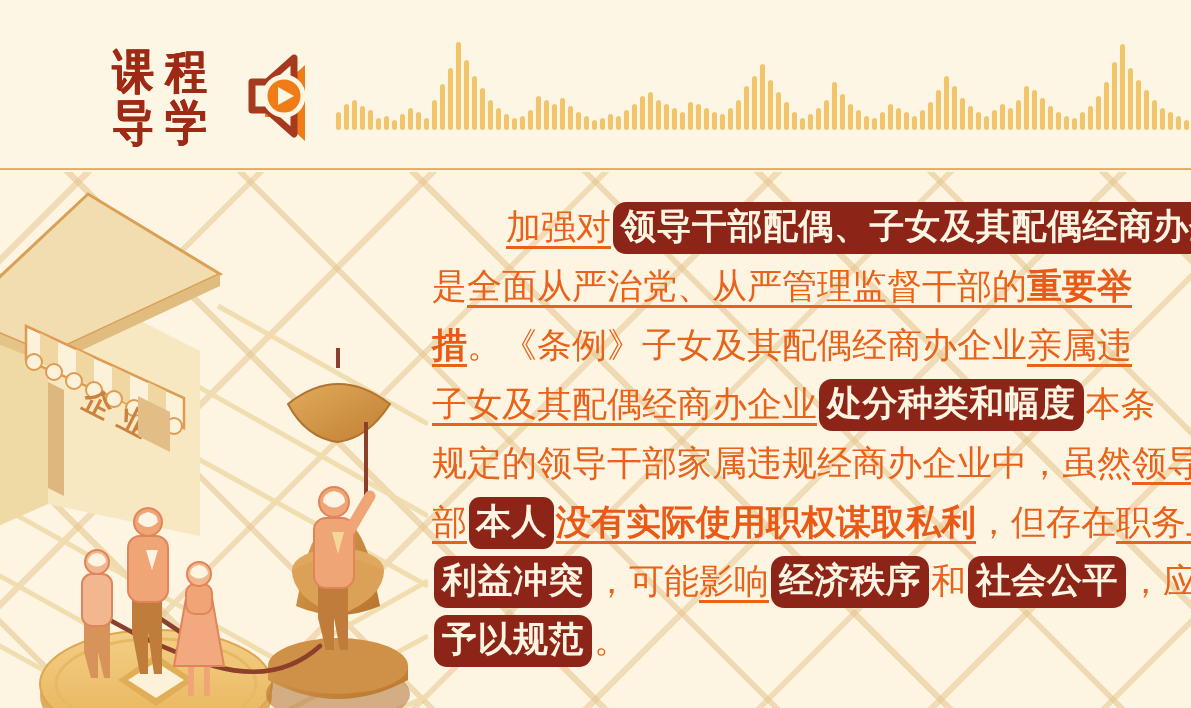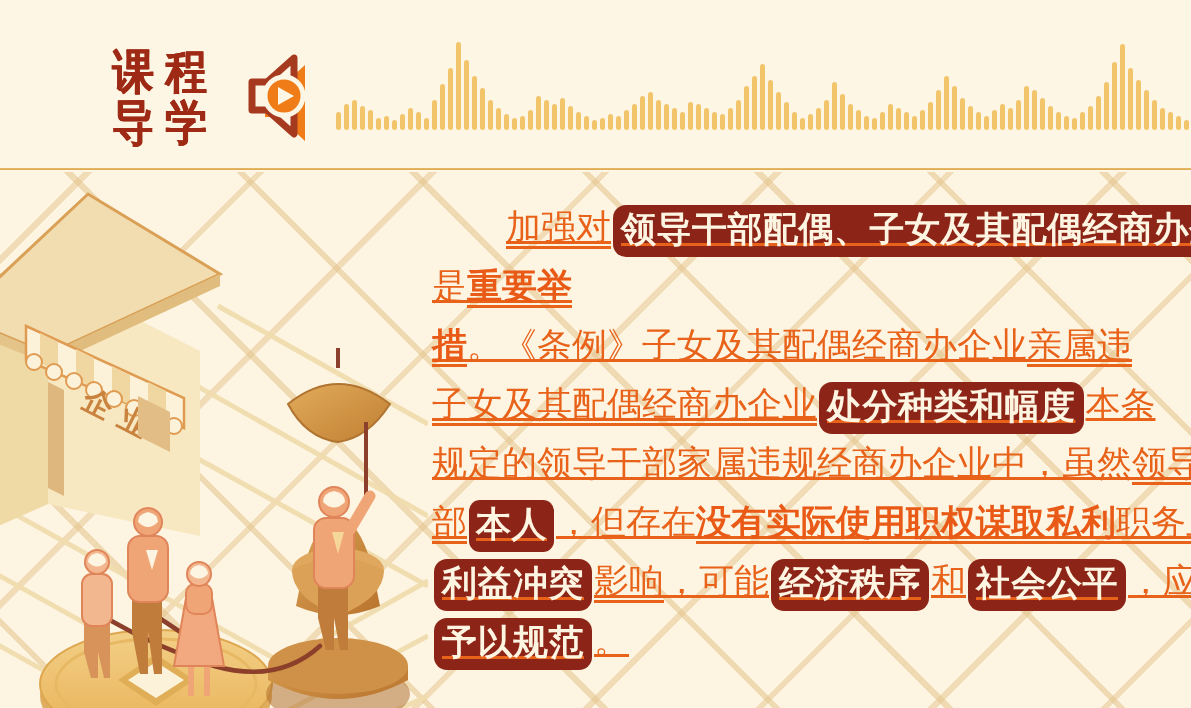--- a/index.html
+++ b/index.html
@@ -132,22 +132,21 @@
     font-family: "Liberation Serif", "DejaVu Serif", serif;
     font-size: 35px;
     line-height: 59px;
     text-align: justify;
     text-align-last: left;
   }
   .pline {
     white-space: nowrap;
     height: 59px;
     display: flex;
-    align-items: flex-end;
-    text-decoration: underline;
+    align-items: center;
   }
   .pline.ind { padding-left: 74px; }
 
   .t { white-space: pre; }
 
   .u {
     text-decoration: underline;
     text-decoration-thickness: 2.5px;
     text-underline-offset: 7px;
     text-decoration-color: #e8621a;
@@ -435,47 +434,48 @@
       </svg>
     </div>
 
     <div id="paragraph">
         <div class="pline ind">
           <span class="t u">加强对</span>
           <span class="hl">领导干部配偶、子女及其配偶经商办企业</span>
         </div>
         <div class="pline">
           <span class="t">是</span>
+          <span class="t u">全面从严治党、从严管理监督干部的</span>
           <span class="t u b">重要举</span>
         </div>
         <div class="pline">
           <span class="t u b">措</span>
           <span class="t">。《条例》子女及其配偶经商办企业</span>
           <span class="t u">亲属违</span>
         </div>
         <div class="pline">
           <span class="t u">子女及其配偶经商办企业</span>
           <span class="hl">处分种类和幅度</span>
           <span class="t">本条</span>
         </div>
         <div class="pline">
           <span class="t">规定的领导干部家属违规经商办企业中，虽然</span>
           <span class="t u">领导干</span>
         </div>
         <div class="pline">
           <span class="t u">部</span>
           <span class="hl tight">本人</span>
+          <span class="t u b">没有实际使用职权谋取私利</span>
           <span class="t">，但存在</span>
-          <span class="t u b">没有实际使用职权谋取私利</span>
           <span class="t u">职务上的</span>
         </div>
         <div class="pline">
           <span class="hl">利益冲突</span>
+          <span class="t">，可能</span>
           <span class="t u">影响</span>
-          <span class="t">，可能</span>
           <span class="hl">经济秩序</span>
           <span class="t">和</span>
           <span class="hl">社会公平</span>
           <span class="t">，应当</span>
         </div>
         <div class="pline">
           <span class="hl">予以规范</span>
           <span class="t">。</span>
         </div>
       </div>

